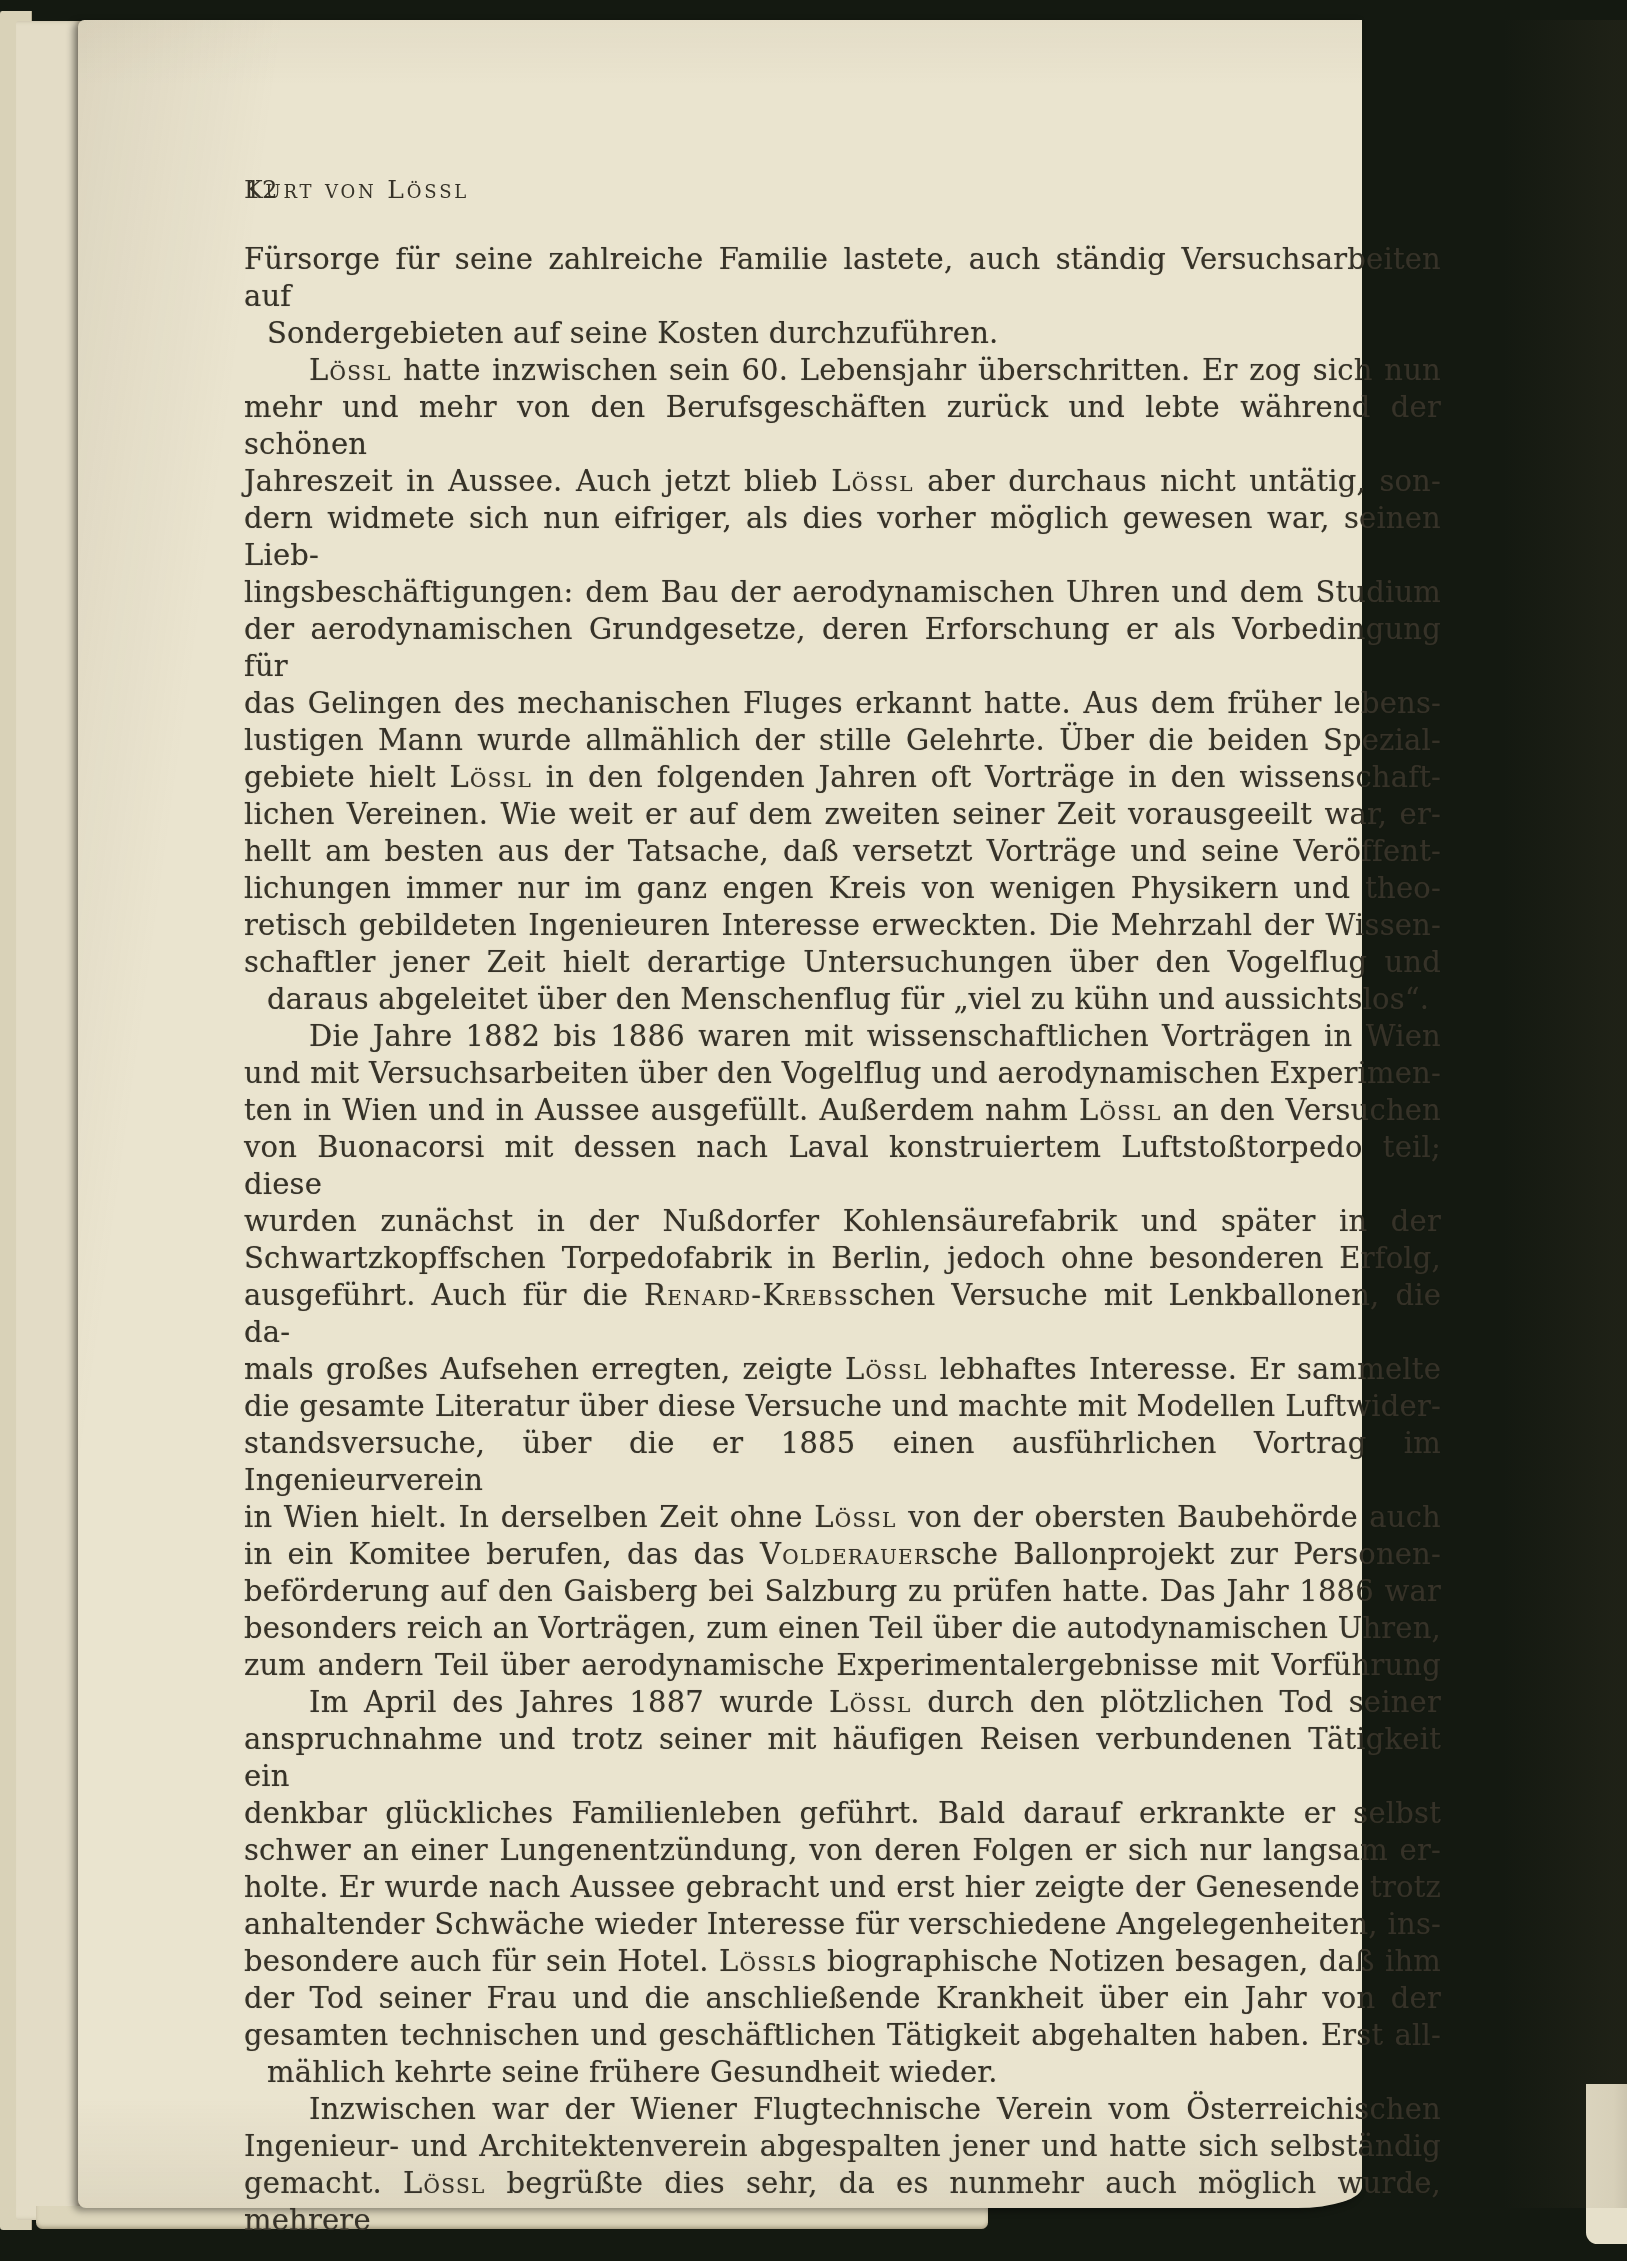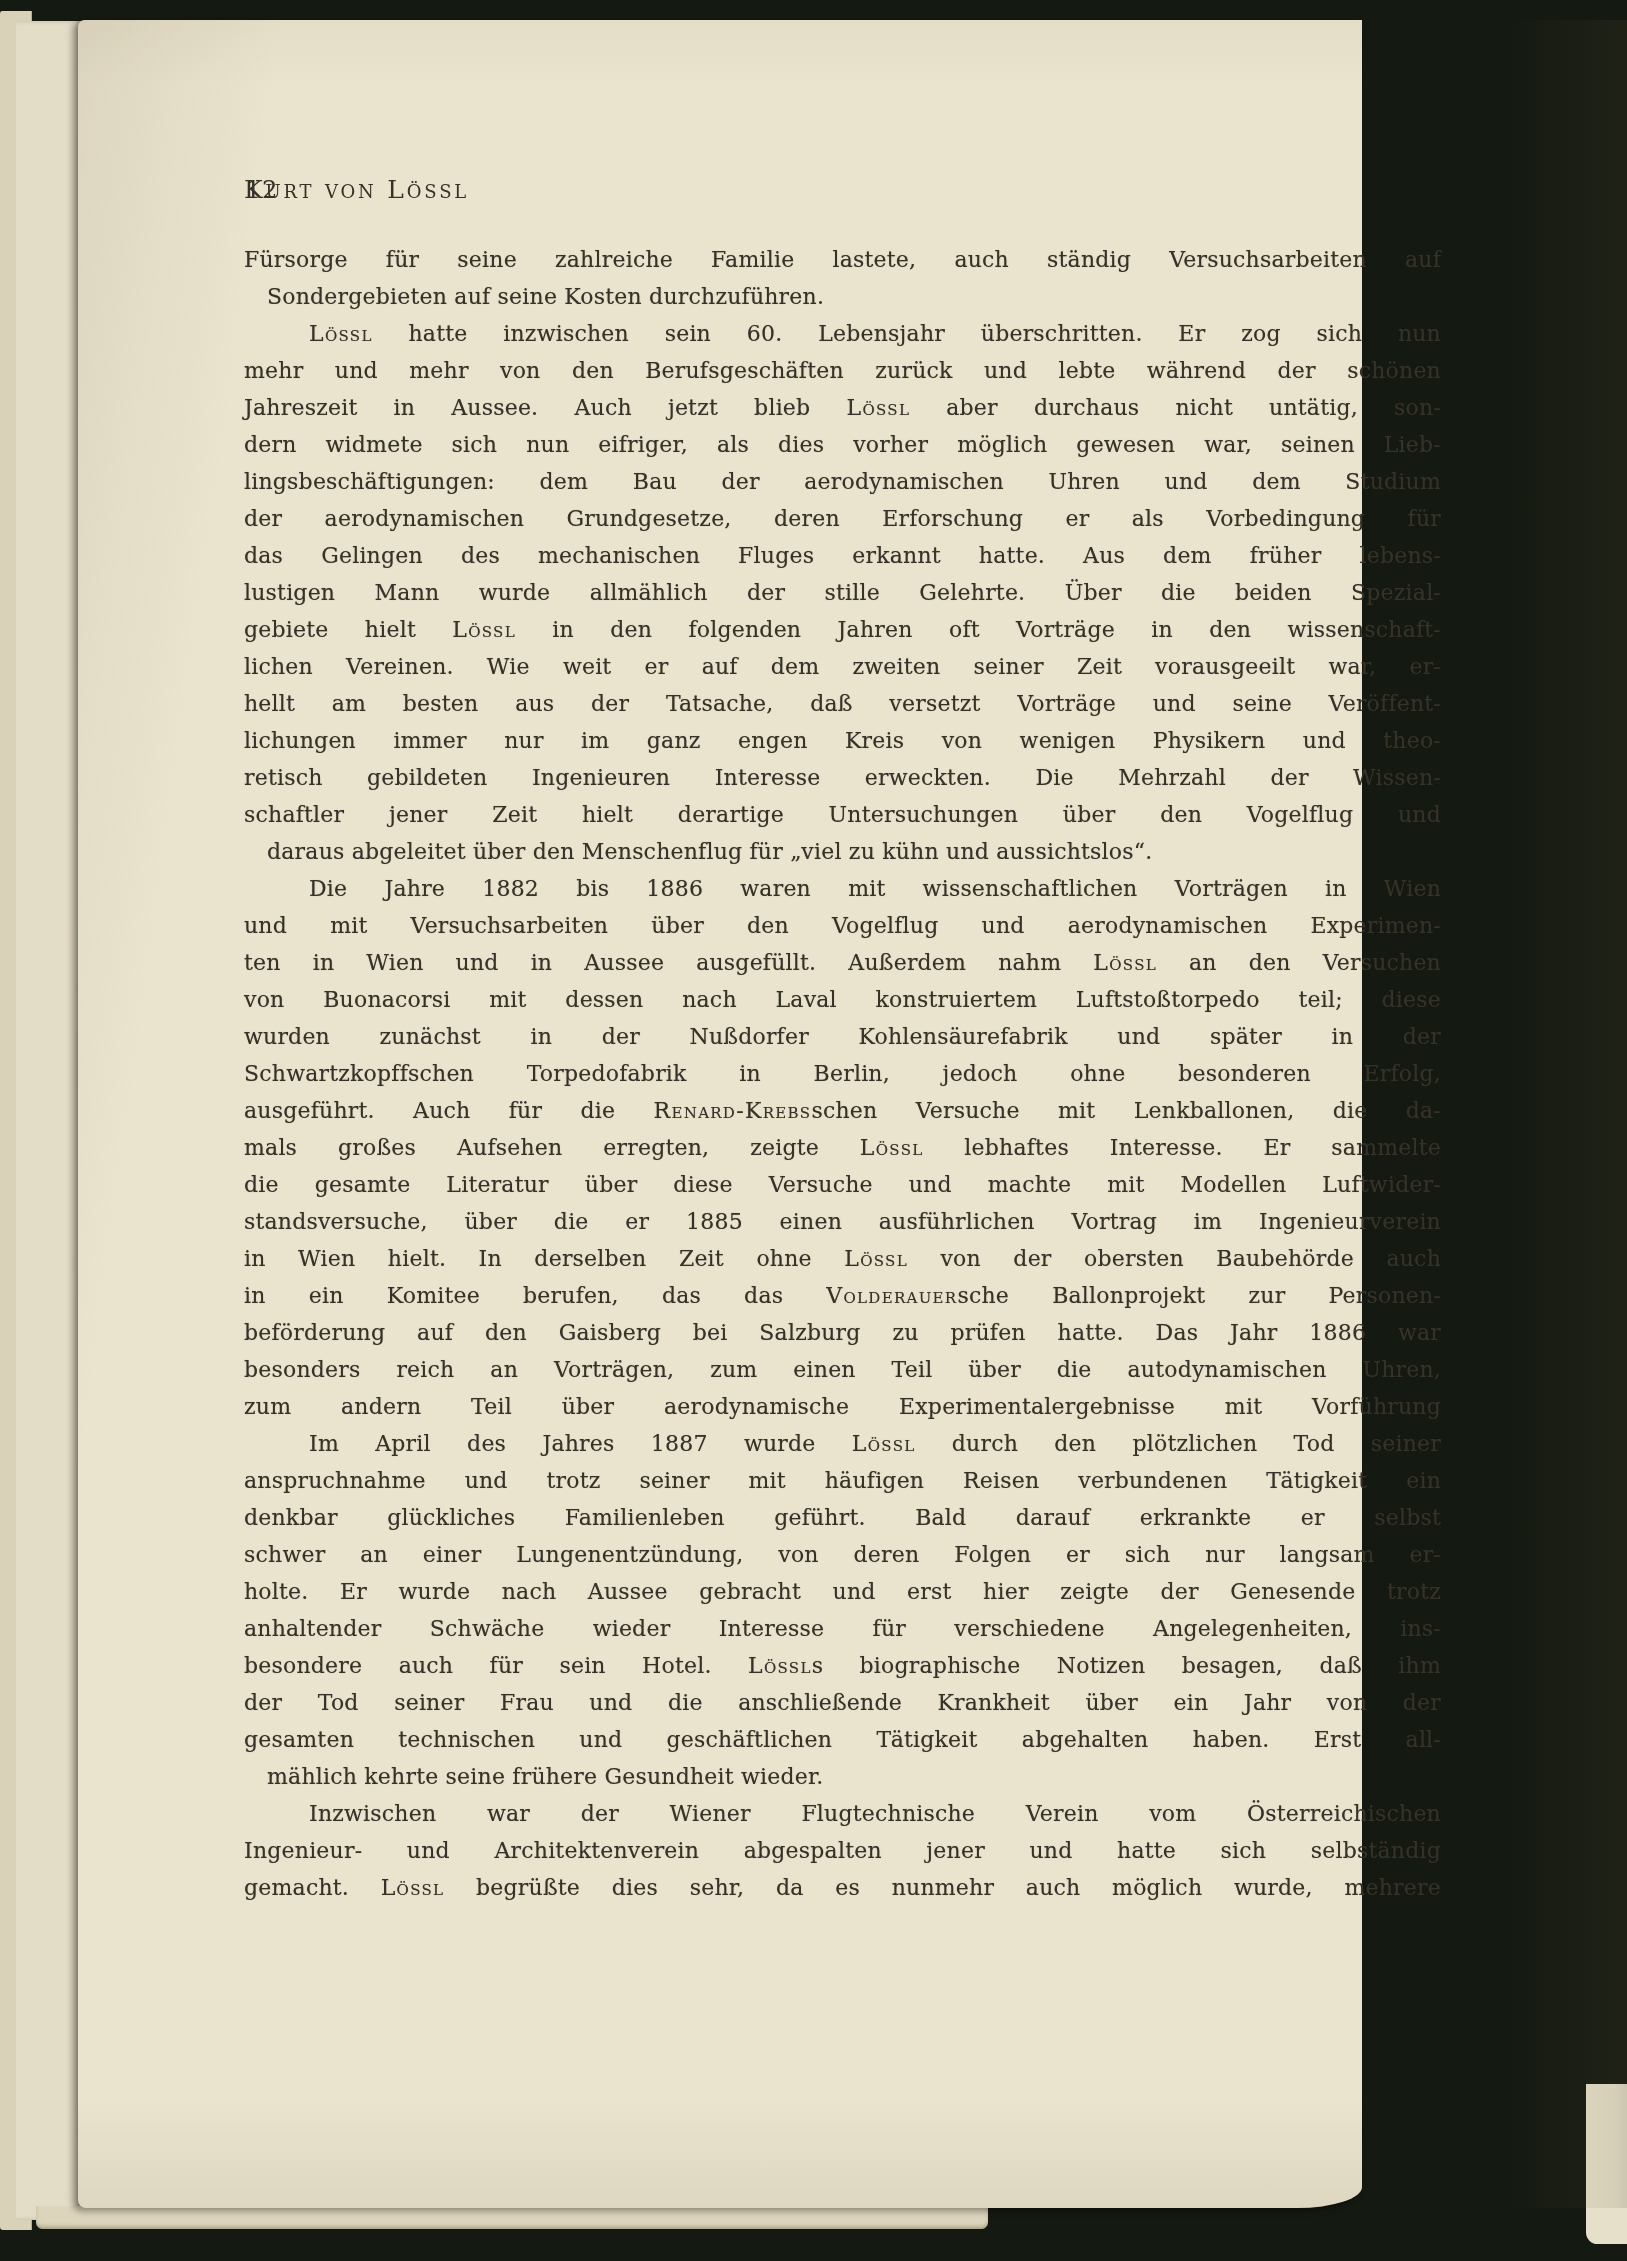--- a/index.html
+++ b/index.html
@@ -49,21 +49,21 @@
       rgba(70,58,38,.22) 67%,
       rgba(255,255,248,.40) 78%,
       rgba(0,0,0,0) 95%);}
   
   .header-row{position:absolute;left:166px;top:155px;width:1197px;height:36px;}
   .page-number{position:absolute;left:1.6px;top:0;font-size:24.4px;letter-spacing:0.8px;}
   .running-header{position:absolute;left:0;right:0;top:0;text-align:left;
     font-variant:small-caps;font-size:25px;letter-spacing:2.8px;}
   
   .bodytext{position:absolute;left:166px;top:221px;width:1197px;
-    font-size:22px;line-height:37px;letter-spacing:0.2px;
+    font-size:29px;line-height:37px;letter-spacing:0.2px;
     text-shadow:0 0 0.8px rgba(54,50,40,.45);}
   .line{text-align:justify;text-align-last:justify;white-space:normal;}
   .line.last{text-align-last:left;margin-left:23px;}
   .line.indent{text-indent:65px;}
   .sc{font-variant:small-caps;letter-spacing:1.3px;}
 </style>
 </head>
 <body>
 
 <div class="scan">

